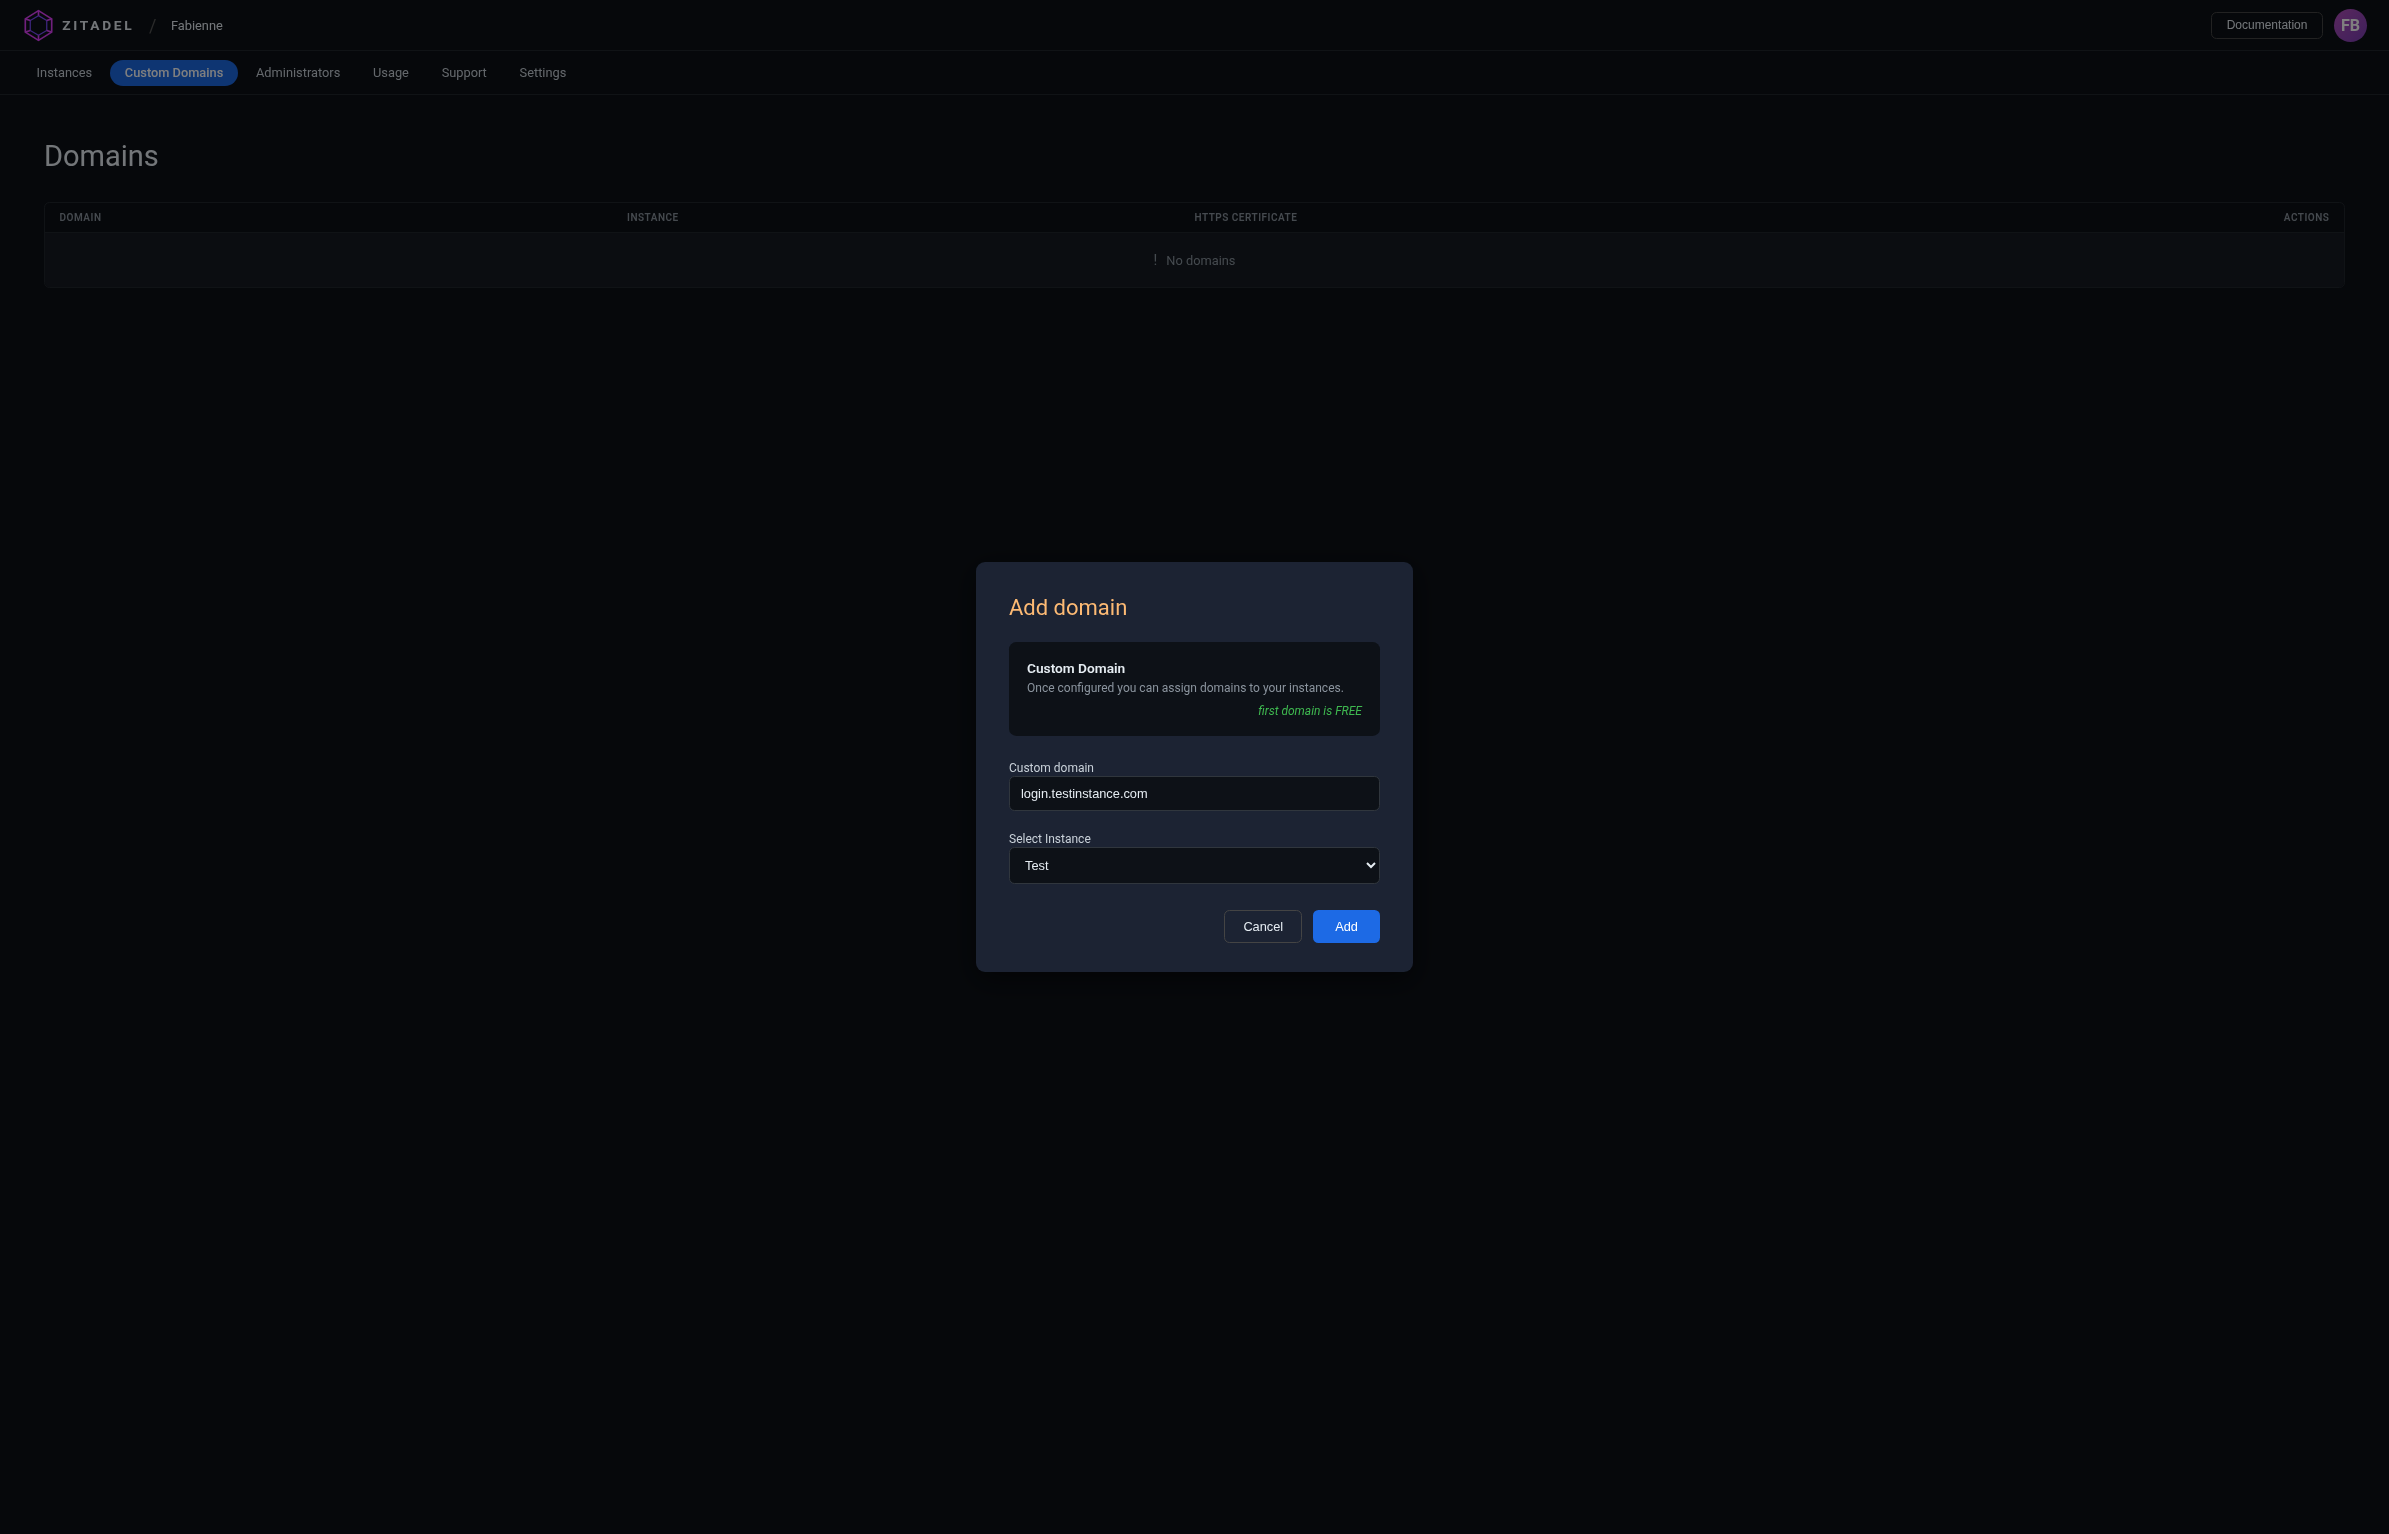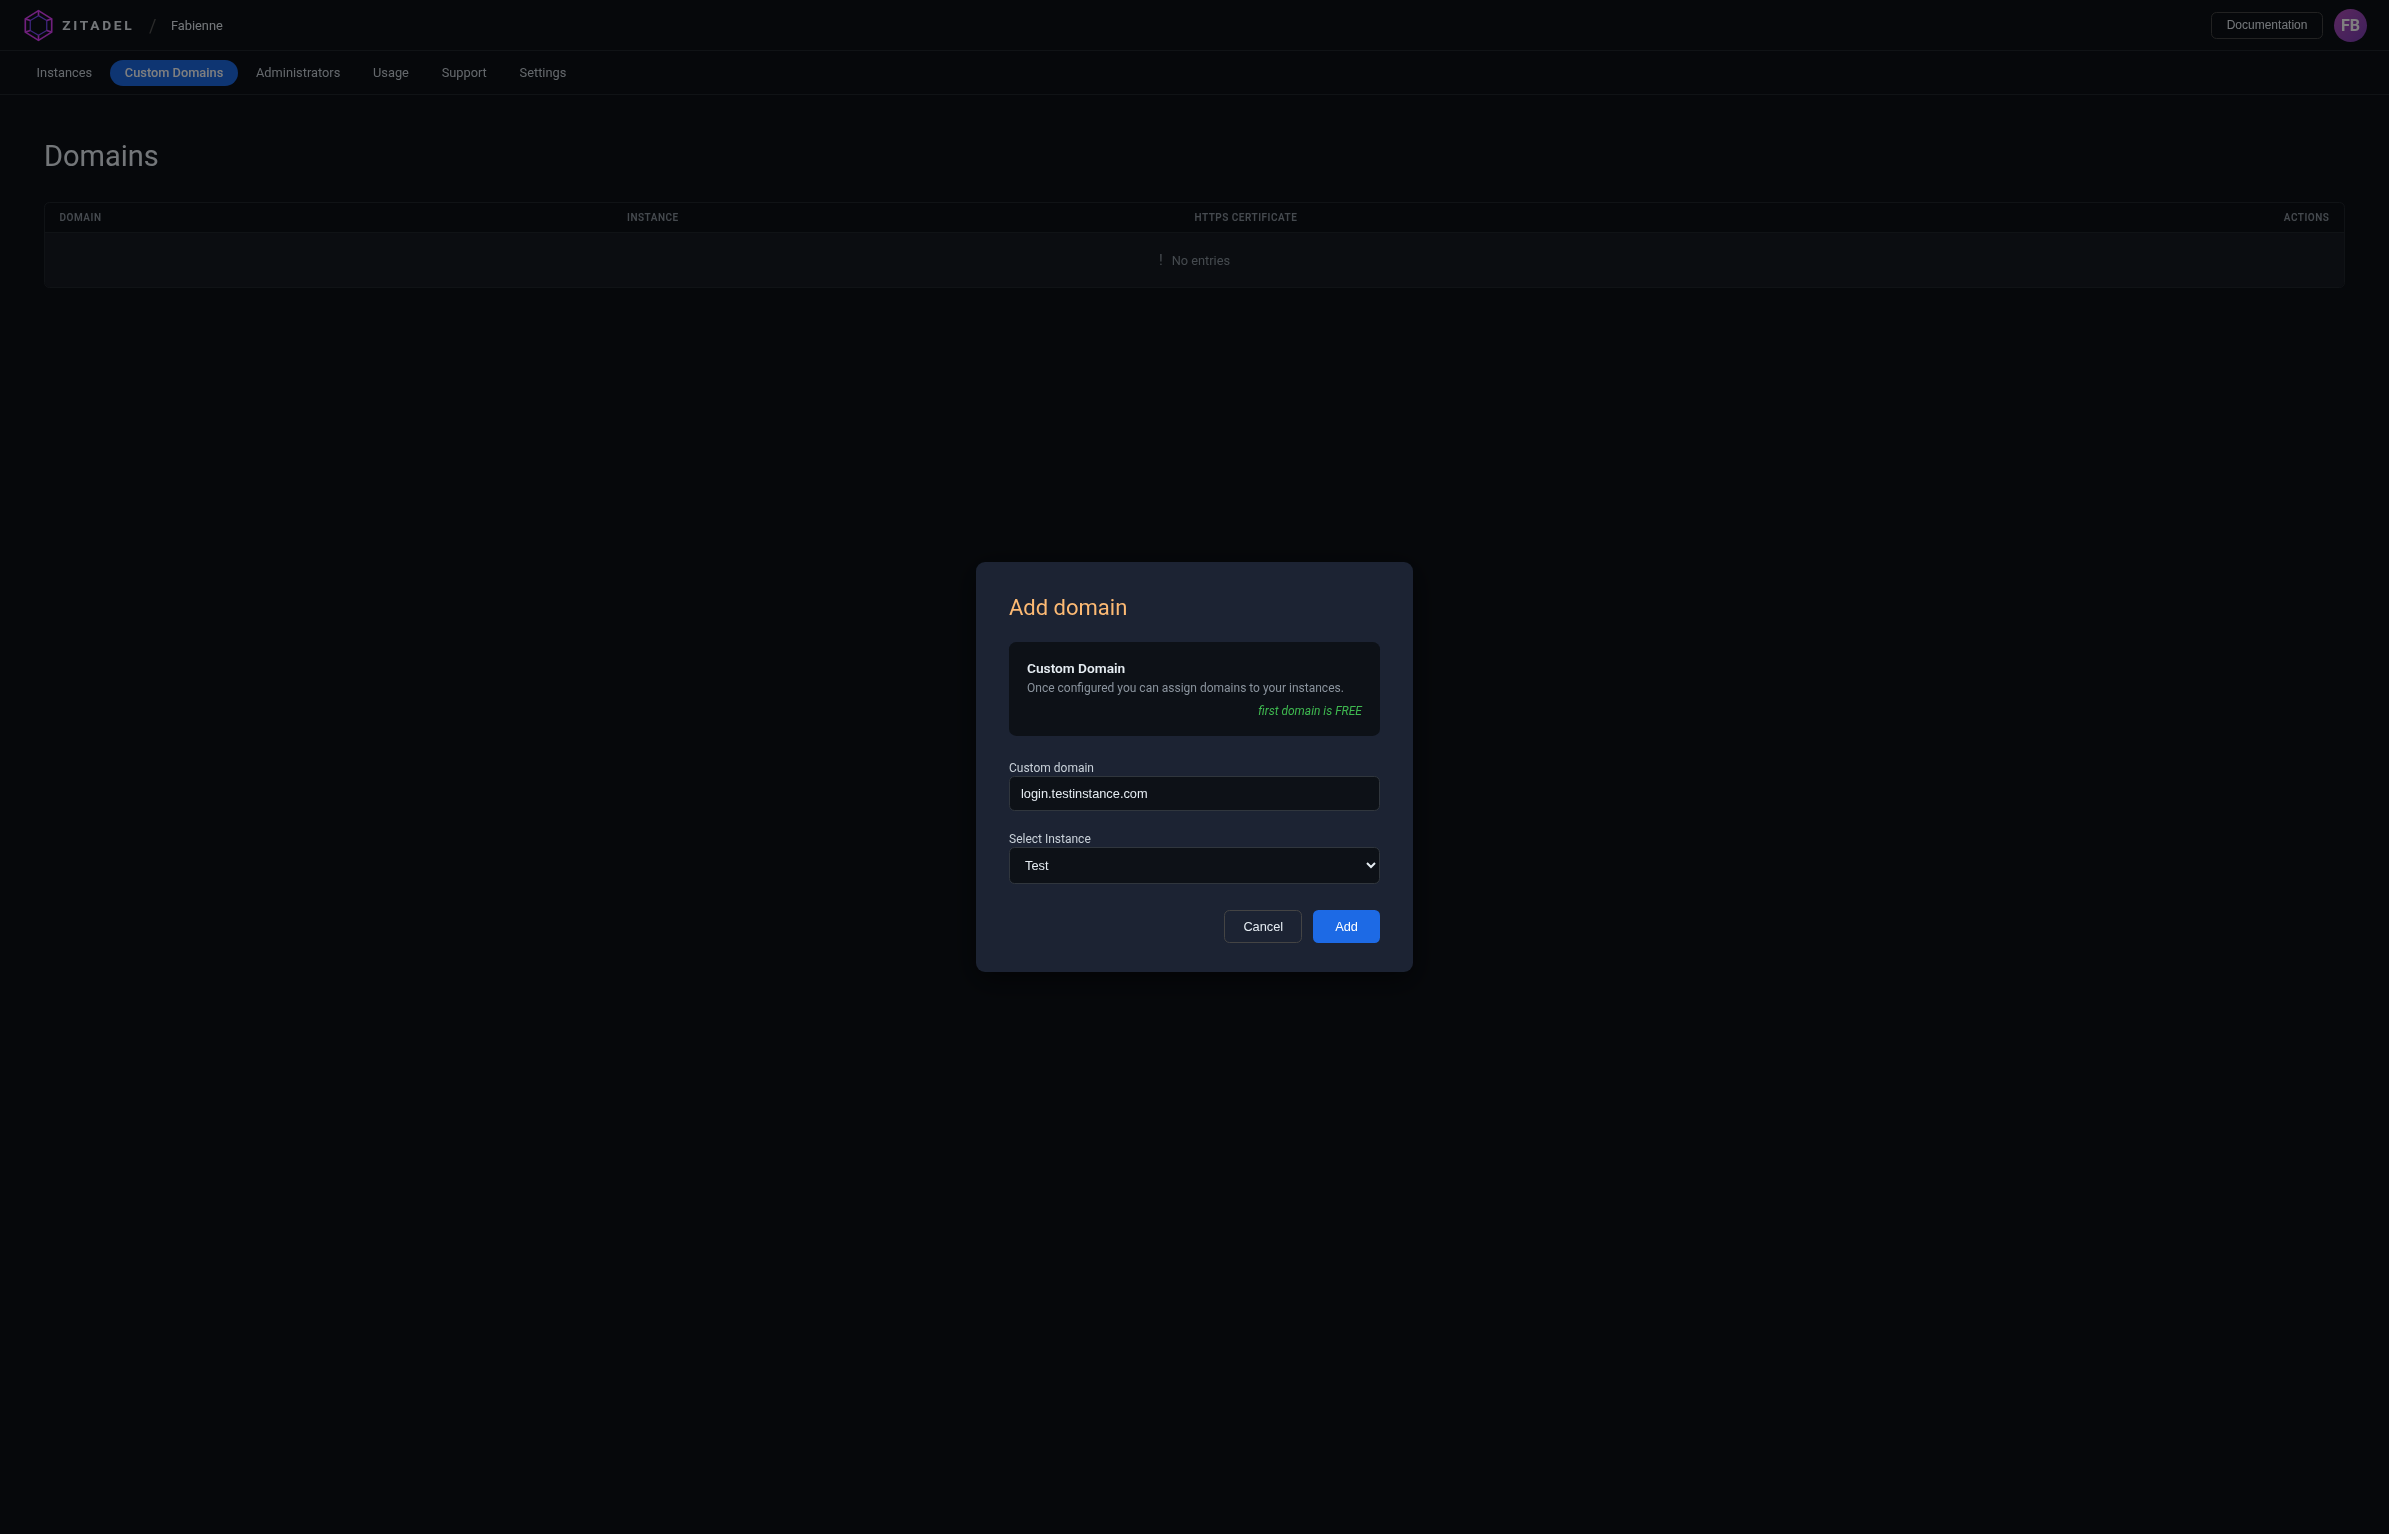--- a/index.html
+++ b/index.html
@@ -345,21 +345,21 @@
 
   <div class="table-container">
     <div class="table-header">
       <span class="table-header-cell">DOMAIN</span>
       <span class="table-header-cell">INSTANCE</span>
       <span class="table-header-cell">HTTPS CERTIFICATE</span>
       <span class="table-header-cell">ACTIONS</span>
     </div>
     <div class="table-empty-row">
       <span class="exclamation-icon">!</span>
-      <span>No entries</span>
+      <span>No domains</span>
     </div>
   </div>
 </main>
 
 <div class="modal-overlay">
   <div class="modal">
     <h2 class="modal-title">Add domain</h2>
 
     <div class="info-card">
       <div class="info-card-title">Custom Domain</div>

